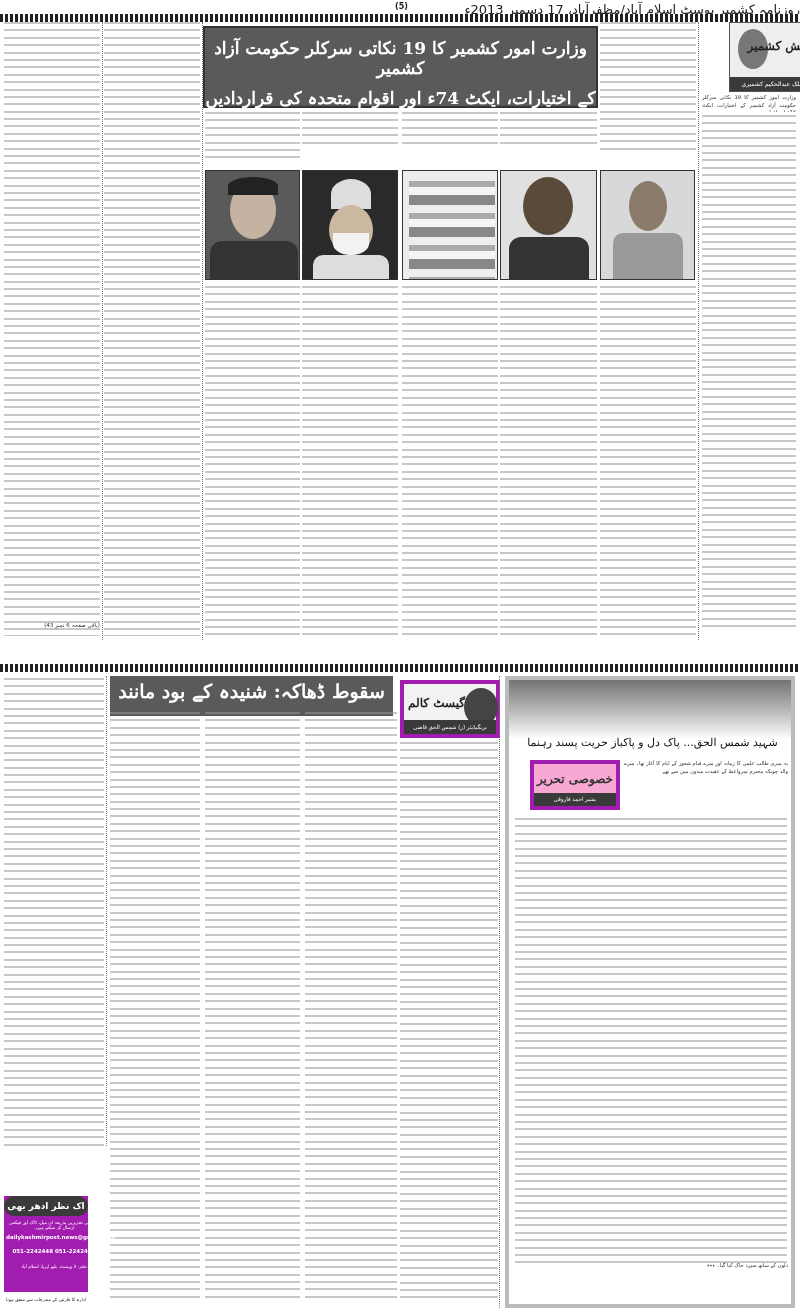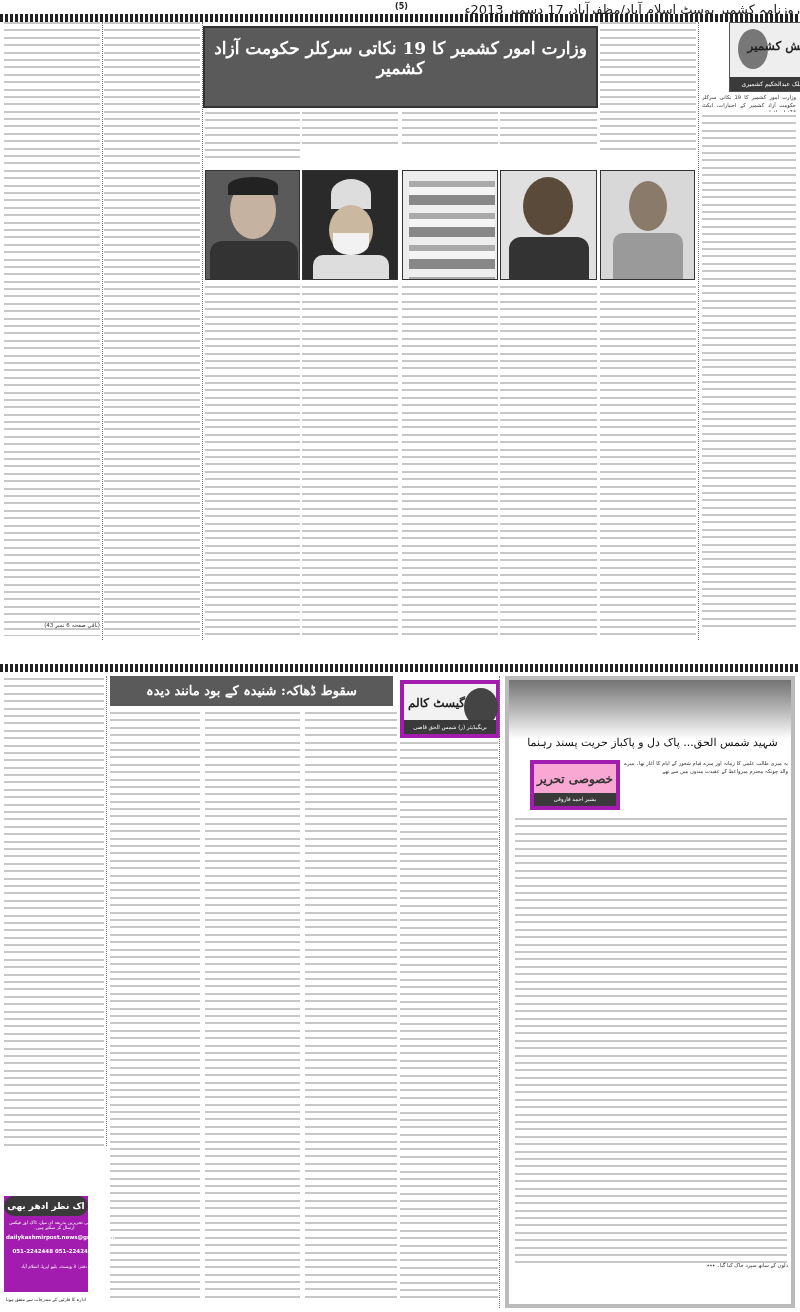--- a/index.html
+++ b/index.html
@@ -23,20 +23,21 @@
 <body>
 
 <div class="hdr">
   <span class="pg">(5)</span>
   <span class="date">روزنامہ کشمیر پوسٹ اسلام آباد/مظفرآباد، 17 دسمبر 2013ء</span>
 </div>
 <div class="rule" style="top:14px"></div>
 
 <div class="headline" style="left:203px;top:26px;width:395px;height:82px;border:2px solid #333;">
   <div style="font-size:17px;font-weight:bold;margin-top:10px">وزارت امور کشمیر کا 19 نکاتی سرکلر حکومت آزاد کشمیر</div>
+  <div style="font-size:17px;font-weight:bold;margin-top:10px">کے اختیارات، ایکٹ 74ء اور اقوام متحدہ کی قراردادیں</div>
 </div>
 
 <div class="photo" style="left:729px;top:22px;width:86px;height:70px;background:#eee;border:1px solid #555">
   <div class="face" style="left:8px;top:6px;width:30px;height:40px;background:#777"></div>
   <div style="position:absolute;right:4px;top:16px;font-size:12px;font-weight:bold;font-family:'DejaVu Serif',serif;color:#222;direction:rtl">نقش کشمیر</div>
   <div class="cap" style="left:0;bottom:0;width:100%;height:14px;line-height:14px">ملک عبدالحکیم کشمیری</div>
 </div>
 
 <div class="txtcol" style="left:702px;top:94px;width:94px;height:18px">
   <span>وزارت امور کشمیر کا 19 نکاتی سرکلر حکومت آزاد کشمیر کے اختیارات، ایکٹ 74ء اور اقوام</span>
@@ -614,21 +615,21 @@
 <div class="dotsep" style="left:698px;top:22px;height:618px"></div>
 <div class="dotsep" style="left:202px;top:22px;height:618px"></div>
 <div class="dotsep" style="left:102px;top:22px;height:618px"></div>
 
 <div class="txtcol" style="left:4px;top:622px;width:96px;height:10px;font-size:5.5px">
   <span>(باقی صفحہ 6 نمبر 43)</span>
 </div>
 
 <div class="rule" style="top:664px"></div>
 
-<div class="headline" style="left:110px;top:676px;width:283px;height:30px;line-height:30px;font-size:13px;font-weight:bold">
+<div class="headline" style="left:110px;top:676px;width:283px;height:40px;line-height:30px;font-size:19px;font-weight:bold">
   <span>سقوط ڈھاکہ: شنیدہ کے بود مانند دیدہ</span>
 </div>
 
 <div class="box" style="left:400px;top:680px;width:100px;height:58px;background:#f2f2f2">
   <div class="face" style="left:60px;top:4px;width:34px;height:38px;background:#444"></div>
   <div style="position:absolute;left:4px;top:12px;font-size:12px;font-weight:bold;font-family:'DejaVu Serif',serif;direction:rtl">گیسٹ کالم</div>
   <div class="cap" style="left:0;bottom:0;width:100%;height:14px;line-height:14px;font-size:5.5px">بریگیڈیئر (ر) شمس الحق قاضی</div>
 </div>
 
 <div class="lines" style="left:4px;top:678px;width:100px;height:470px">

